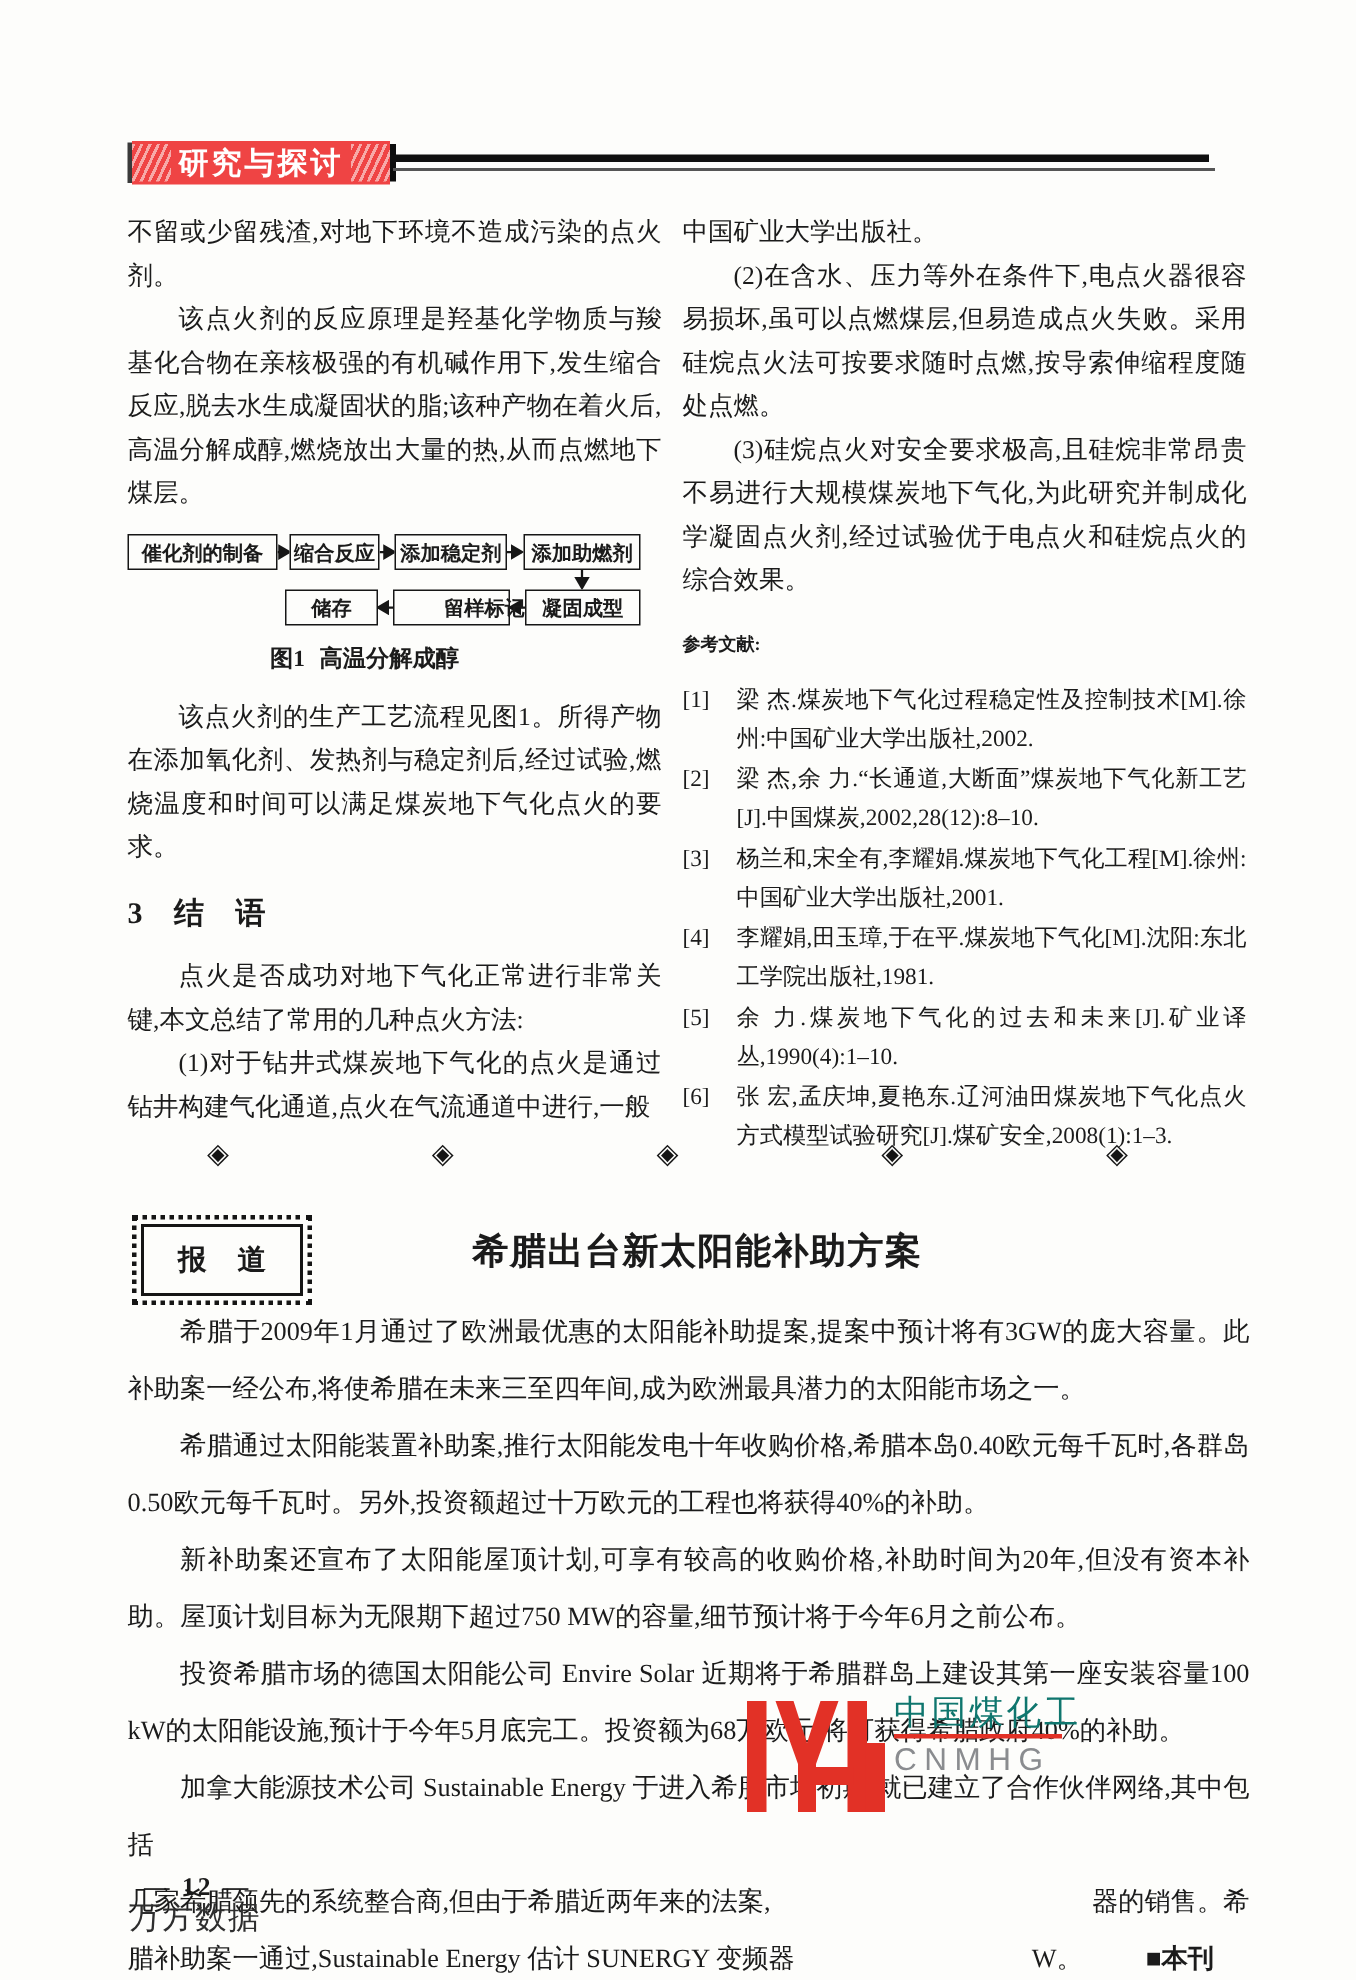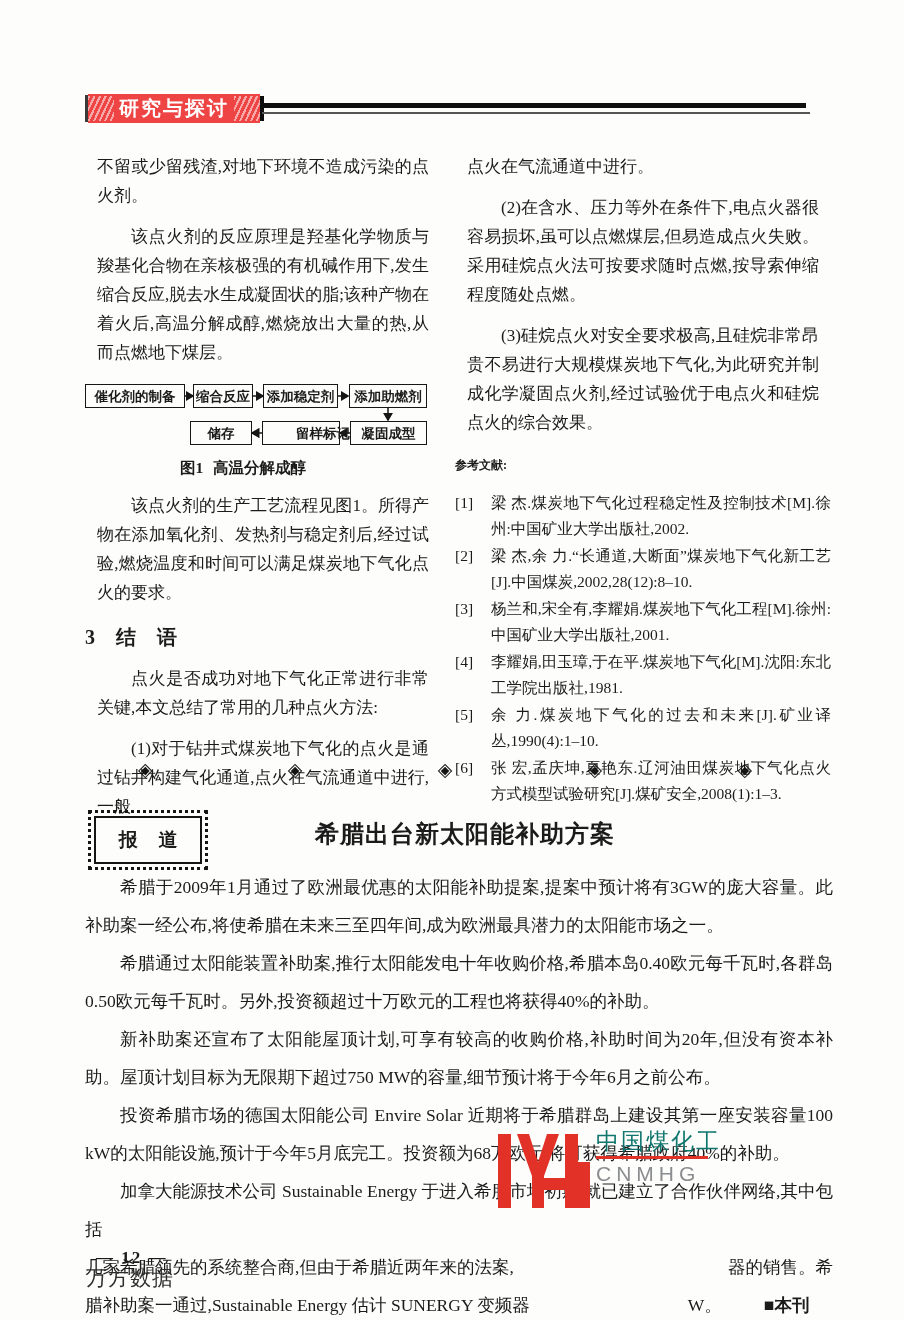--- a/index.html
+++ b/index.html
@@ -22,29 +22,29 @@
     opacity:.55;
   }
   .hdr-badge::before{left:0;} .hdr-badge::after{right:0;}
   .hdr-rule-thick{position:absolute; left:260px; top:103px; width:546px; height:5px; background:#0f0f0f;}
   .hdr-rule-thin{position:absolute; left:262px; top:112px; width:548px; height:2px; background:#555;}
 
   
   .col{position:absolute; top:140px; font-size:17px; line-height:29px; text-align:justify;}
   .col-left{left:85px; width:356px;}
   .col-right{left:455px; width:376px;}
-  .col p{margin:12px;}
+  .col p{margin:0;}
   .indent{text-indent:2em;}
 
   .sec-heading{
     font-size:20px; font-weight:bold; margin:16px 0 12px 0; word-spacing:14px; letter-spacing:1px;
   }
 
   
-  .figure{position:relative; width:356px; height:100px; margin:8px 0 2px 0;}
+  .figure{position:relative; width:356px; height:100px; margin:8px 0 12px 0;}
   .fbox{
     position:absolute; height:24px; border:1.5px solid #161616; box-sizing:border-box;
     display:flex; align-items:center; justify-content:center;
     font-size:13.5px; font-weight:bold; background:#fdfdfb; white-space:nowrap;
   }
   .fig-caption{
     position:absolute; left:0; right:40px; top:74px; text-align:center;
     font-size:15.5px; font-weight:bold; word-spacing:6px;
   }
   .fig-arrows{position:absolute; left:0; top:0;}
@@ -146,21 +146,21 @@
       <div class="fig-caption">图1 高温分解成醇</div>
     </div>
 
     <p class="indent">该点火剂的生产工艺流程见图1。所得产物在添加氧化剂、发热剂与稳定剂后,经过试验,燃烧温度和时间可以满足煤炭地下气化点火的要求。</p>
     <div class="sec-heading">3 结 语</div>
     <p class="indent">点火是否成功对地下气化正常进行非常关键,本文总结了常用的几种点火方法:</p>
     <p class="indent">(1)对于钻井式煤炭地下气化的点火是通过钻井构建气化通道,点火在气流通道中进行,一般</p>
   </div>
 
   <div class="col col-right">
-    <p>点火在气流通道中进行。</p>
+    <p>中国矿业大学出版社。</p>
     <p class="indent">(2)在含水、压力等外在条件下,电点火器很容易损坏,虽可以点燃煤层,但易造成点火失败。采用硅烷点火法可按要求随时点燃,按导索伸缩程度随处点燃。</p>
     <p class="indent">(3)硅烷点火对安全要求极高,且硅烷非常昂贵不易进行大规模煤炭地下气化,为此研究并制成化学凝固点火剂,经过试验优于电点火和硅烷点火的综合效果。</p>
 
     <div class="refs-title">参考文献:</div>
 
     <div class="ref">
       <span class="ref-num">[1]</span>
       <span class="ref-text">梁 杰.煤炭地下气化过程稳定性及控制技术[M].徐州:中国矿业大学出版社,2002.</span>
     </div>
     <div class="ref">

